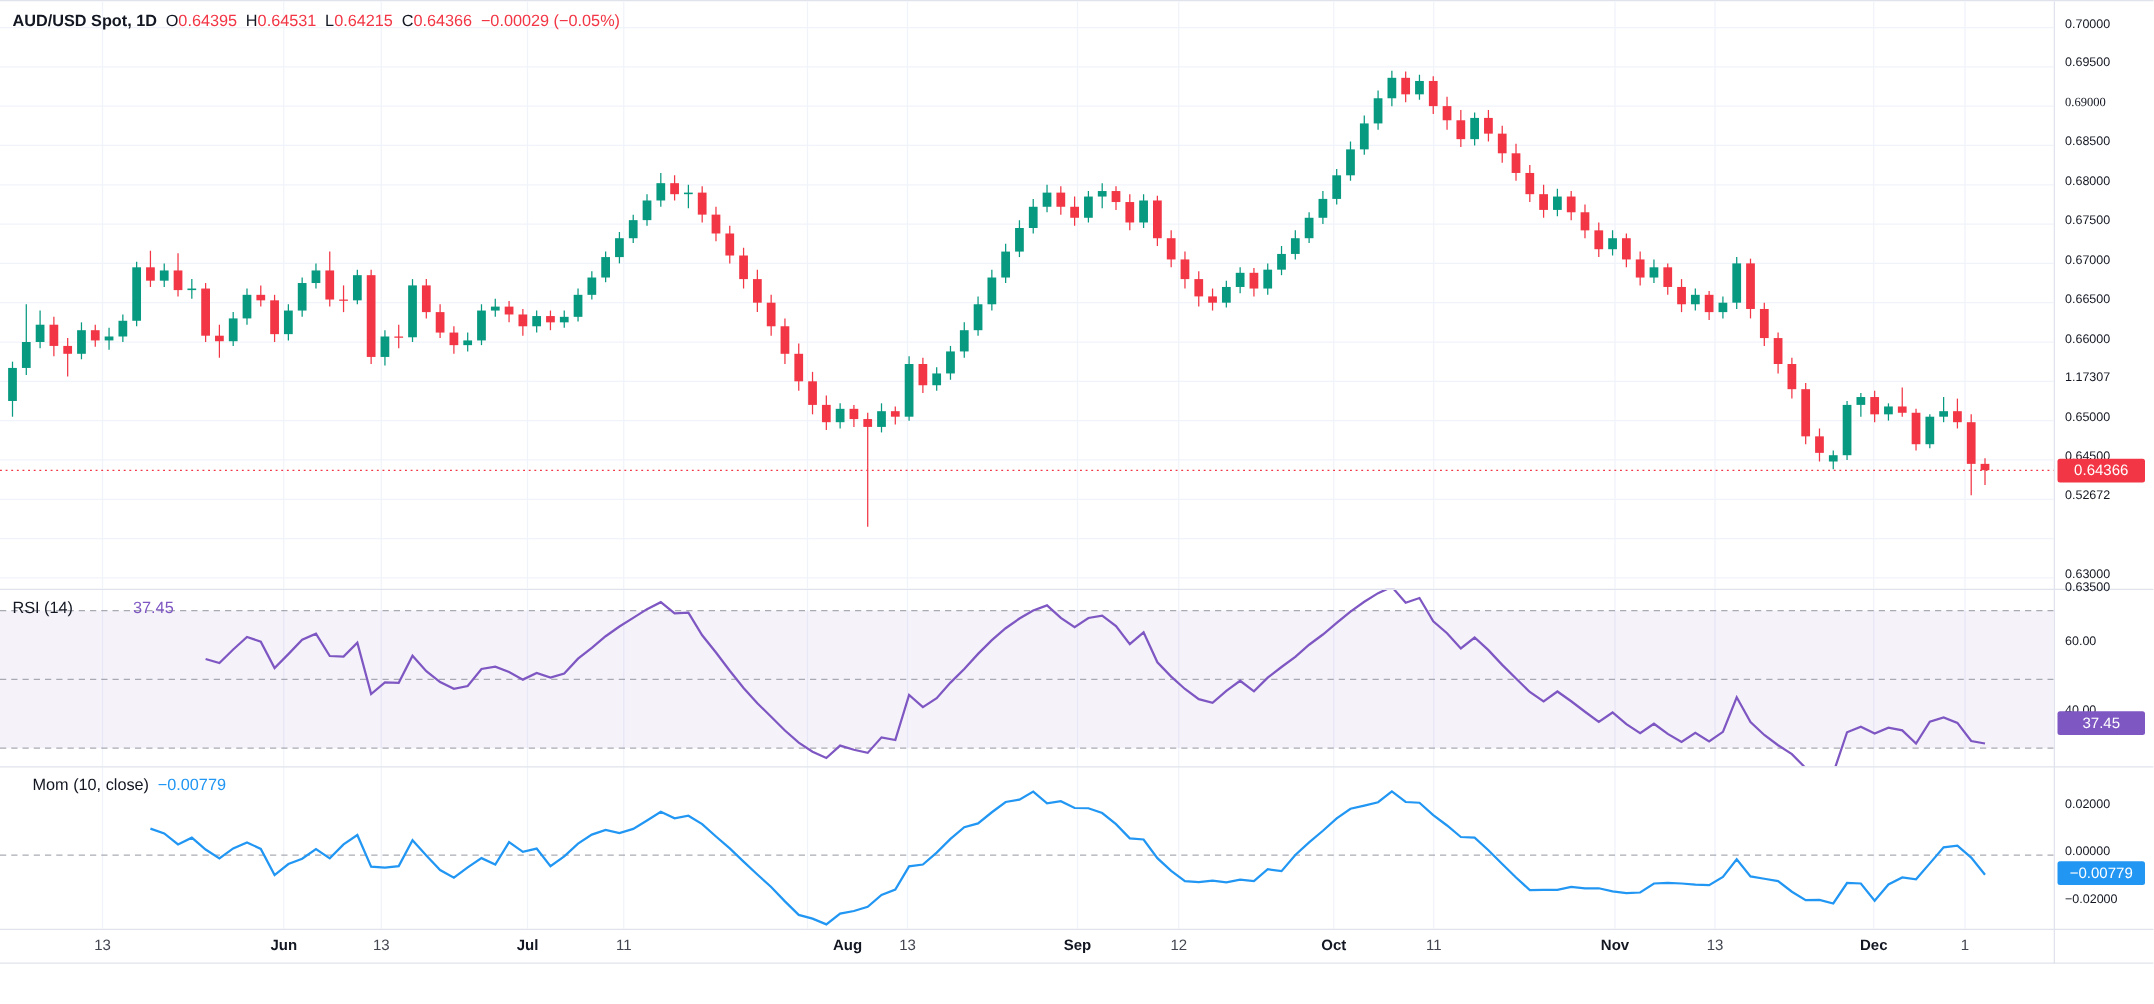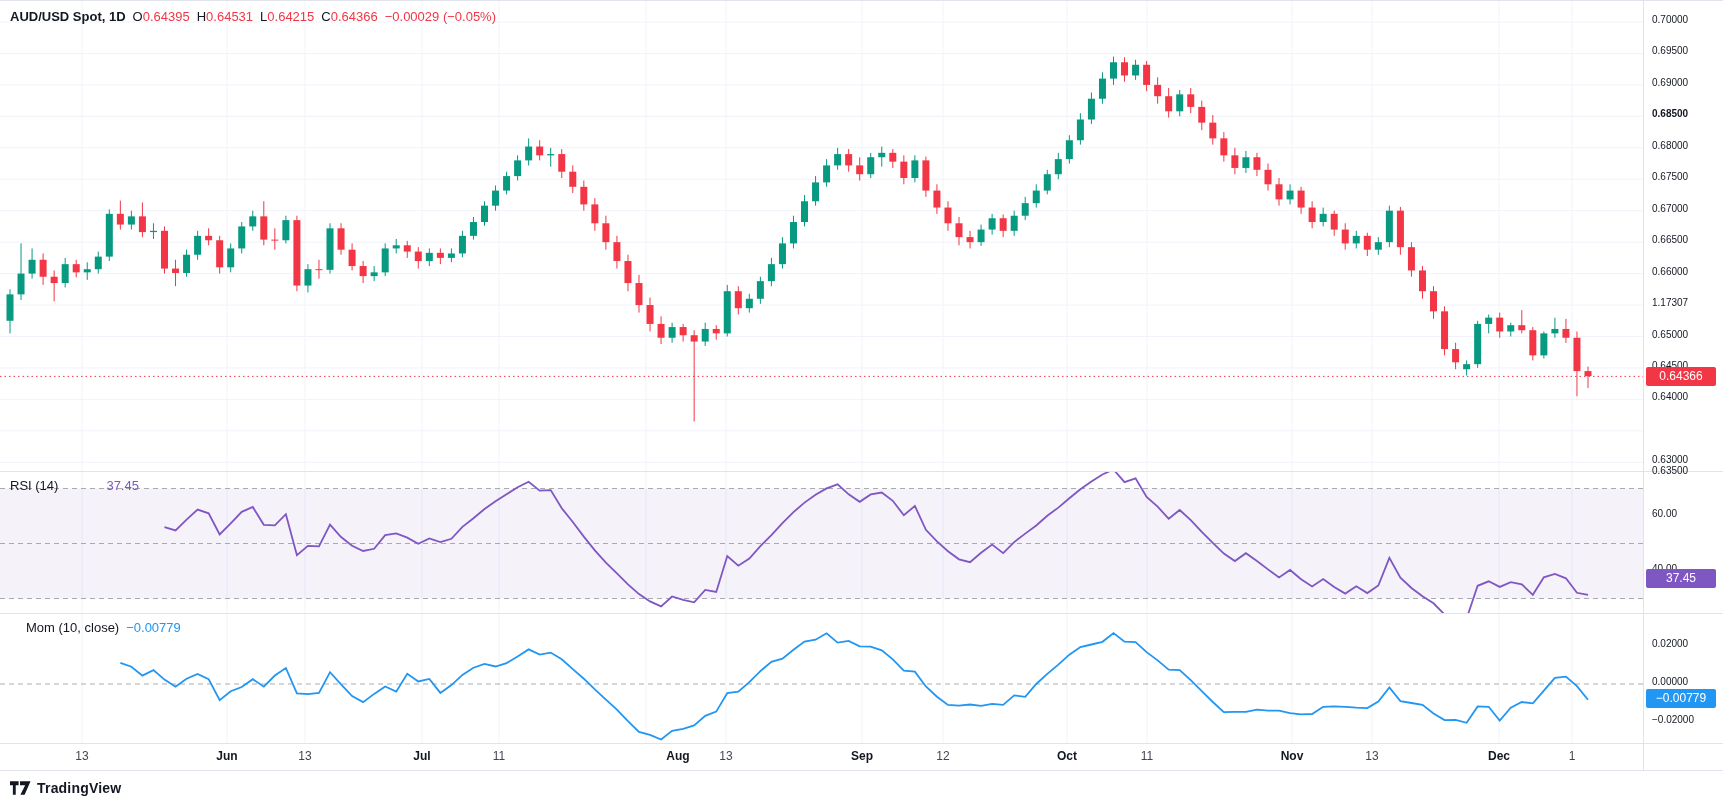--- a/index.html
+++ b/index.html
@@ -418,31 +418,31 @@
   </div>
 
   <div class="legend" style="top:619px;margin-left:16px;">
     <span>Mom (10, close)</span>
     <span class="blue">−0.00779</span>
   </div>
 
   <div id="price-axis">
       <span class="axis-label" style="top: 13px;">0.70000</span>
       <span class="axis-label" style="top: 44.45px;">0.69500</span>
-      <span class="axis-label" style="top: 75.9px;">0.69000</span>
-      <span class="axis-label" style="top: 107.35px; font-weight: bold;">0.68500</span>
+      <span class="axis-label" style="top: 75.9px; font-family: Liberation Serif, serif;">0.69000</span>
+      <span class="axis-label" style="top: 107.35px;">0.68500</span>
       <span class="axis-label" style="top: 138.8px;">0.68000</span>
       <span class="axis-label" style="top: 170.25px;">0.67500</span>
       <span class="axis-label" style="top: 201.7px;">0.67000</span>
       <span class="axis-label" style="top: 233.15px;">0.66500</span>
       <span class="axis-label" style="top: 264.6px;">0.66000</span>
       <span class="axis-label" style="top: 296.05px;">1.17307</span>
       <span class="axis-label" style="top: 327.5px;">0.65000</span>
       <span class="axis-label" style="top: 358.95px;">0.64500</span>
-      <span class="axis-label" style="top: 390.4px;">0.64000</span>
+      <span class="axis-label" style="top: 390.4px;">0.52672</span>
       <span class="axis-label" style="top: 421.85px; margin-top: 42px;">0.63500</span>
       <span class="axis-label" style="top: 453.3px;">0.63000</span>
       <span class="axis-label" style="top: 507px;">60.00</span>
       <span class="axis-label" style="top: 562px;">40.00</span>
       <span class="axis-label" style="top: 637px;">0.02000</span>
       <span class="axis-label" style="top: 675px;">0.00000</span>
       <span class="axis-label" style="top: 713px;">−0.02000</span>
     </div>
   <div id="time-axis">
       <span class="time-label" style="left: 82px;">13</span>
@@ -465,22 +465,13 @@
   <div class="tag" id="tag-price" style="top: 365.879px; background: rgb(242, 54, 69);">0.64366</div>
   <div class="tag" id="tag-rsi" style="top: 567.513px; background: rgb(126, 87, 194);">37.45</div>
   <div class="tag" id="tag-mom" style="top: 688.301px; background: rgb(33, 150, 243);">−0.00779</div>
 
   <div class="sep" style="top:470px;"></div>
   <div class="sep" style="top:612px;"></div>
   <div class="sep" style="top:742px;"></div>
   <div class="sep" style="top:769px;"></div>
   <div class="vsep"></div>
 
-  <div class="footer">
-    <span style="display:flex;align-items:center;">
-      <svg width="21" height="16" viewBox="0 0 22 16">
-        <path d="M0 1h9v4H6v10H3V5H0z" fill="#131722"></path>
-        <path d="M10.5 1h11l-6.2 14h-4.4l5-10h-5.4z" fill="#131722"></path>
-      </svg>
-      <span class="brand">TradingView</span>
-    </span>
-  </div>
 </div>
 
 </body></html>

